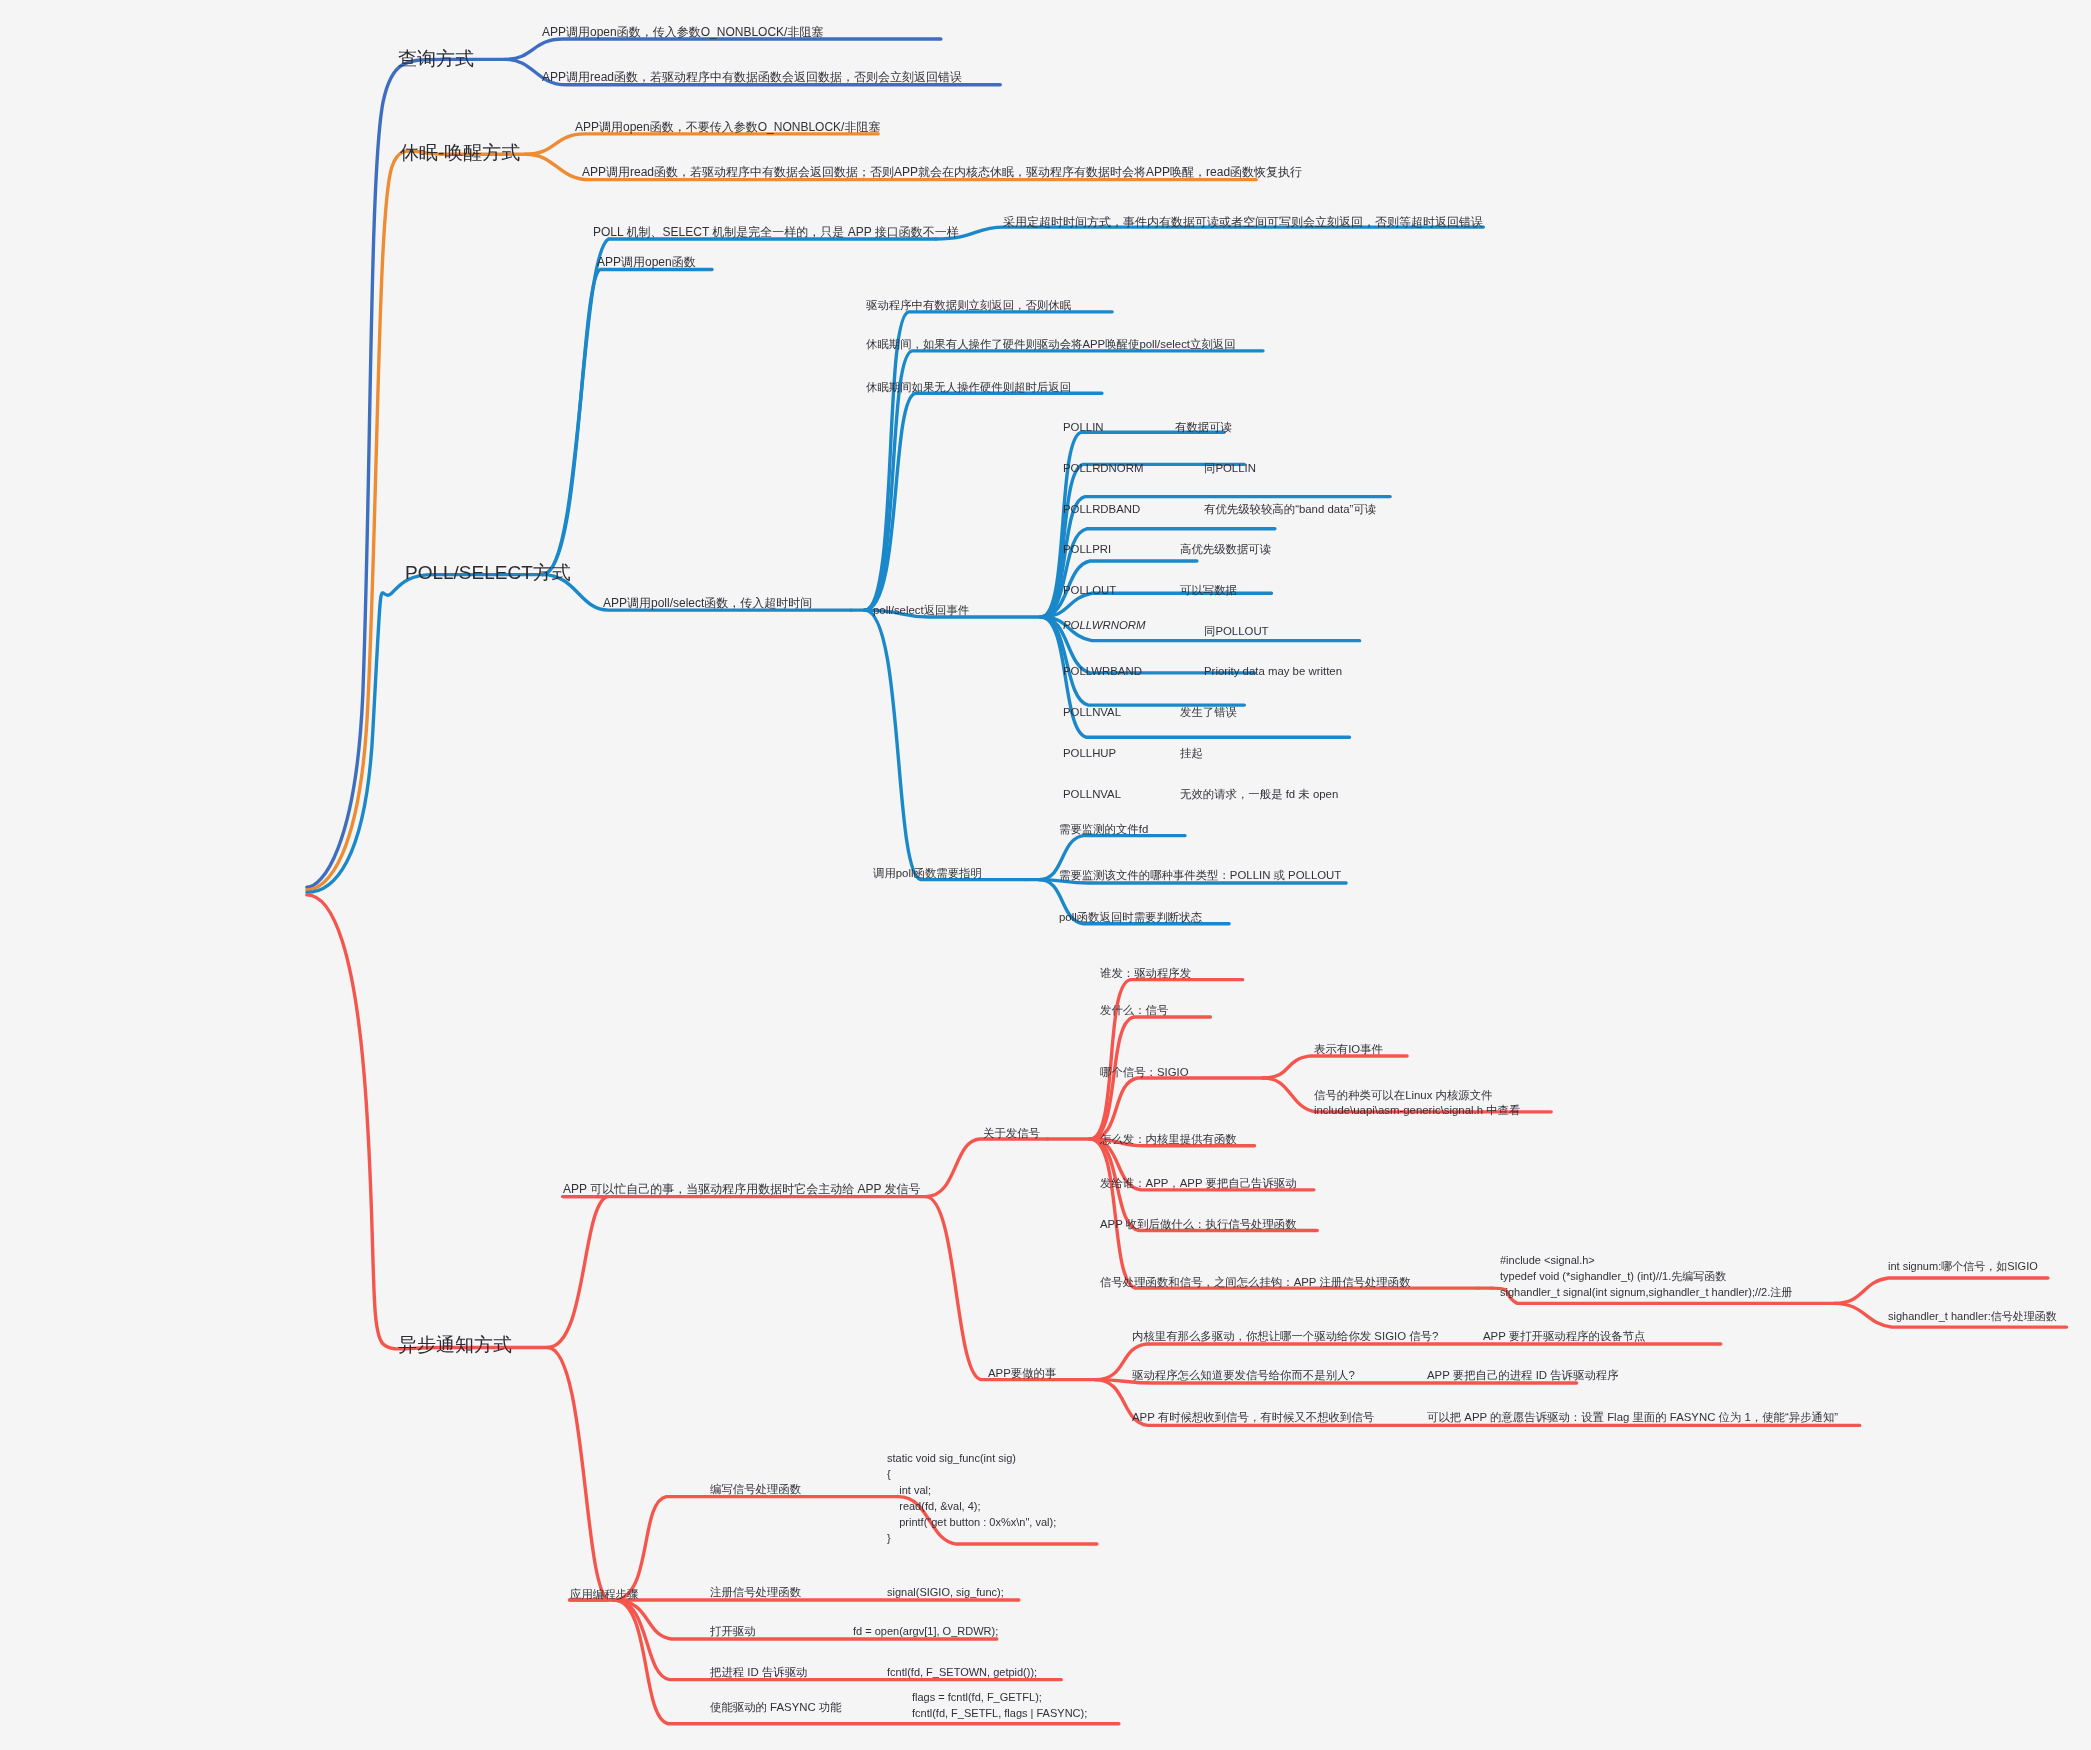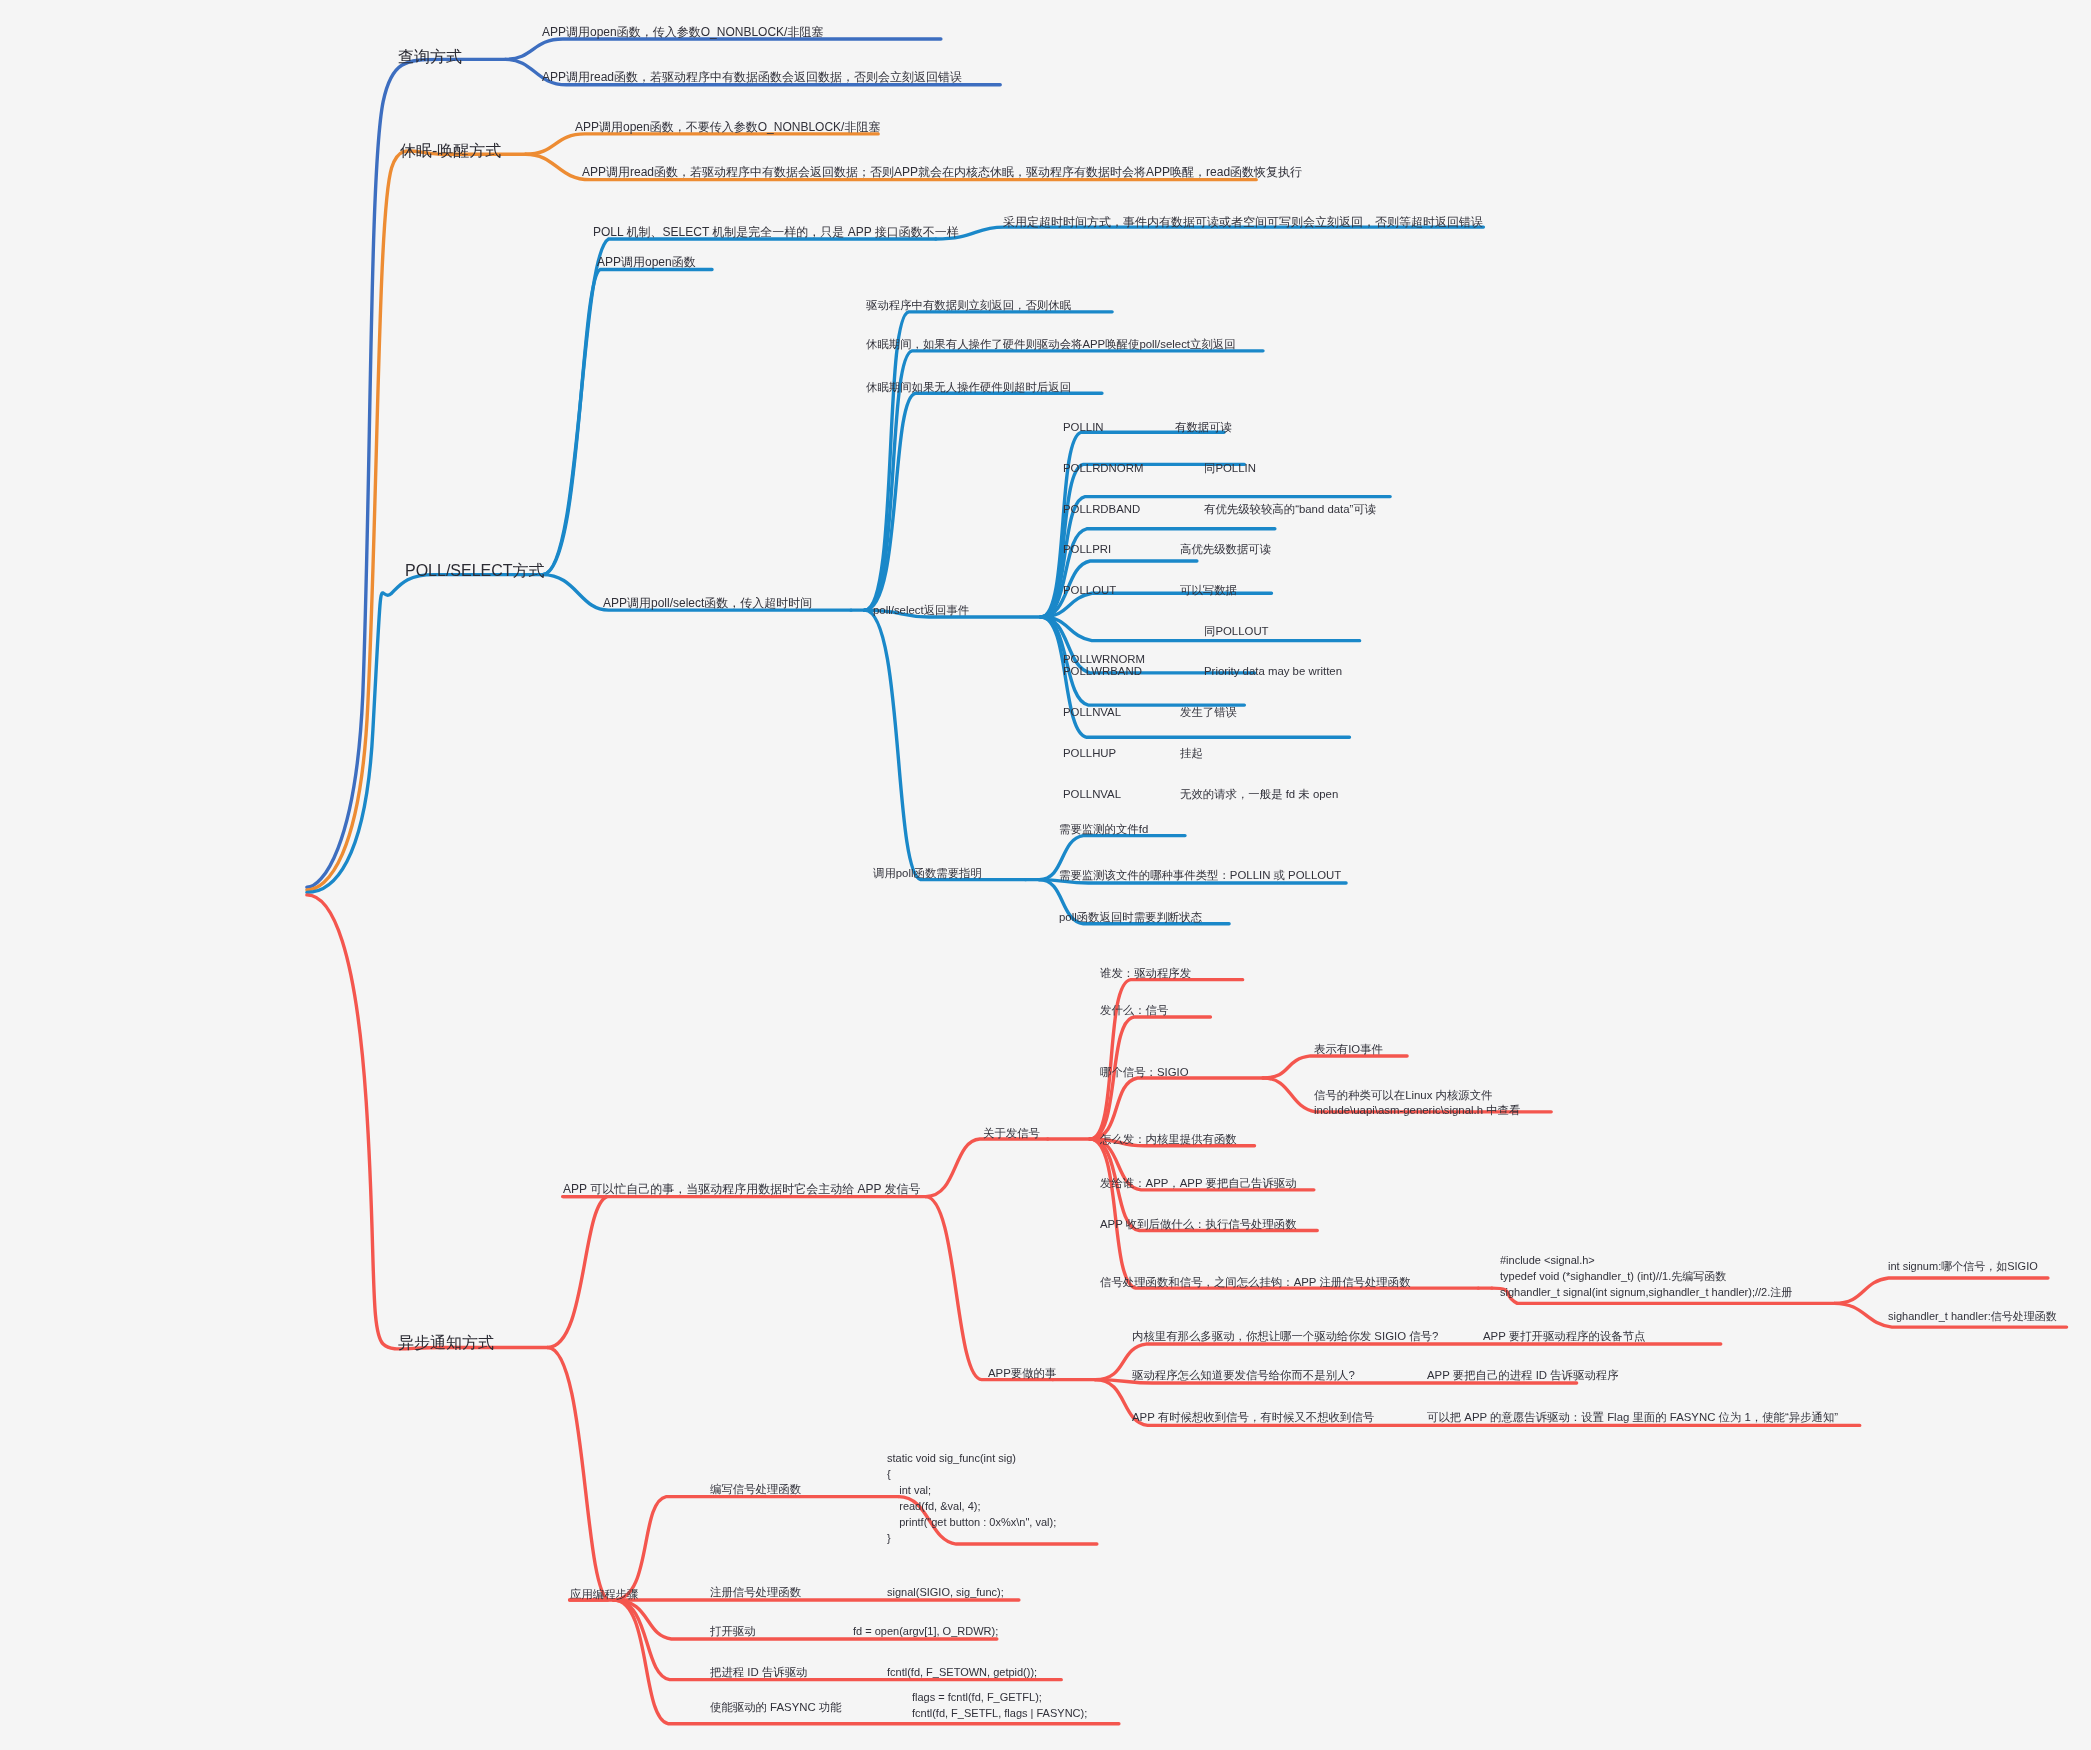--- a/index.html
+++ b/index.html
@@ -31,21 +31,21 @@
   .root{
     background:#ffffff;
     border-radius:3.4px;
     padding:12px 22px 13.6px 22px;
     font-size:22px;
     color:#2b2b33;
     box-shadow:0 0.8px 1.7px rgba(0,0,0,.06);
   }
   
   .lvl1{
-    font-size:16px;
+    font-size:19px;
     color:#2b2b33;
   }
   
   .lvl2{
     font-size:12px;
     color:#31313a;
   }
   
   .lvl3{
     font-size:11.4px;
@@ -197,21 +197,21 @@
 
   <div class="node lvl3" style="left:1063px; top:502px;">POLLRDBAND</div>
   <div class="node lvl3" style="left:1204px; top:502px;">有优先级较较高的“band data”可读</div>
 
   <div class="node lvl3" style="left:1063px; top:542px;">POLLPRI</div>
   <div class="node lvl3" style="left:1180px; top:542px;">高优先级数据可读</div>
 
   <div class="node lvl3" style="left:1063px; top:583px;">POLLOUT</div>
   <div class="node lvl3" style="left:1180px; top:583px;">可以写数据</div>
 
-  <div class="node lvl3" style="left:1063px; top:652px;">POLLWRNORM</div>
+  <div class="node lvl3" style="left:1063px; top:618px;font-style:italic;">POLLWRNORM</div>
   <div class="node lvl3" style="left:1204px; top:624px;">同POLLOUT</div>
 
   <div class="node lvl3" style="left:1063px; top:664px;">POLLWRBAND</div>
   <div class="node lvl3" style="left:1204px; top:664px;">Priority data may be written</div>
 
   <div class="node lvl3" style="left:1063px; top:705px;">POLLNVAL</div>
   <div class="node lvl3" style="left:1180px; top:705px;">发生了错误</div>
 
   <div class="node lvl3" style="left:1063px; top:746px;">POLLHUP</div>
   <div class="node lvl3" style="left:1180px; top:746px;">挂起</div>

